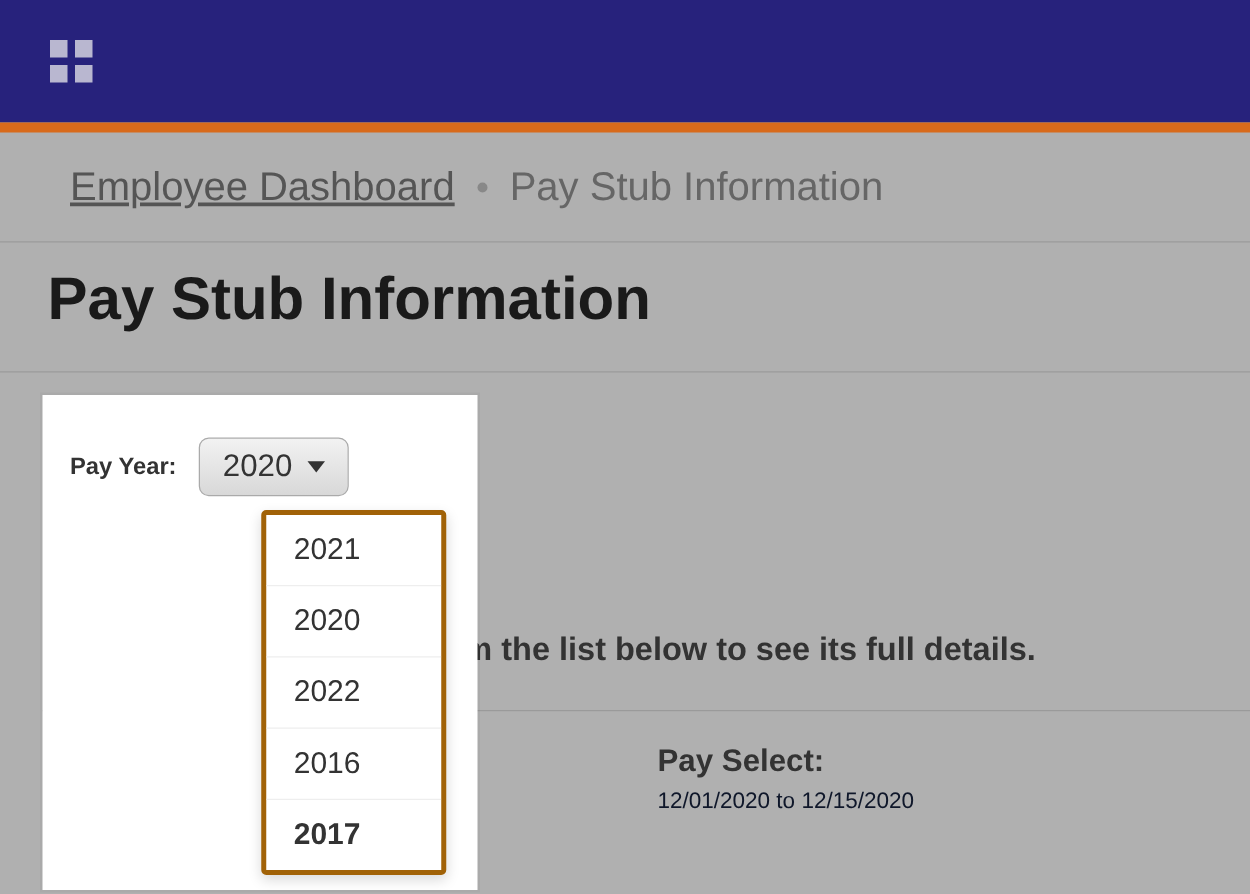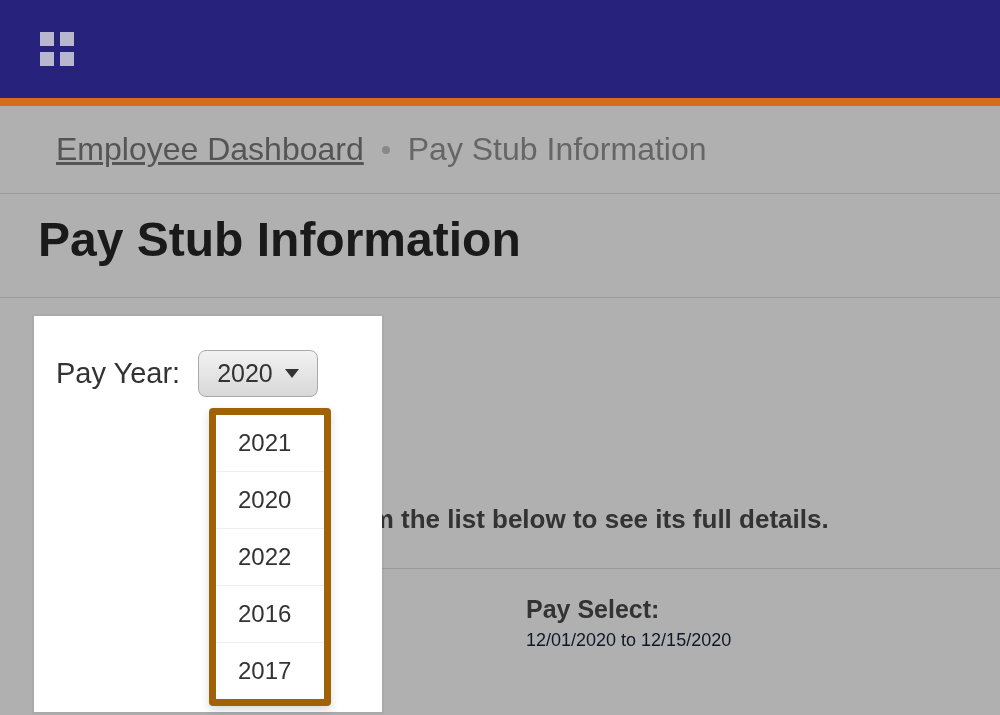--- a/index.html
+++ b/index.html
@@ -83,22 +83,22 @@
   }
 
   
   .panel-top {
     padding: 34px 22px 0 22px;
     display: flex;
     align-items: center;
     gap: 18px;
   }
   .pay-year-label {
-    font-size: 29px;
-    font-weight: 400;
+    font-size: 19px;
+    font-weight: 700;
     color: #333;
   }
   .year-button {
     display: inline-flex;
     align-items: center;
     gap: 12px;
     padding: 8px 18px;
     font-size: 25px;
     color: #333;
     background: linear-gradient(#f2f2f2, #d8d8d8);
@@ -111,36 +111,36 @@
     border-left: 7px solid transparent;
     border-right: 7px solid transparent;
     border-top: 9px solid #333;
   }
 
   
   .dropdown {
     position: absolute;
     left: 175px;
     top: 92px;
-    width: 122px;
+    width: 148px;
     background: #fff;
-    border: 7px solid #a16207;
+    border: 4px solid #a16207;
     border-radius: 4px;
     box-shadow: 0 4px 10px rgba(0,0,0,0.15);
     z-index: 10;
     overflow: hidden;
   }
   .dropdown-item {
     padding: 14px 22px;
     font-size: 24px;
     color: #333;
     border-bottom: 1px solid #eee;
     cursor: pointer;
   }
-  .dropdown-item:last-child { border-bottom: none; }
+  .dropdown-item:last-child { border-bottom: none; font-weight: bold; }
 
   
   .row {
     position: absolute;
     left: 34px;
     right: 0;
     border-top: 1px solid #9a9a9a;
     padding: 0 20px 0 22px;
   }
 

